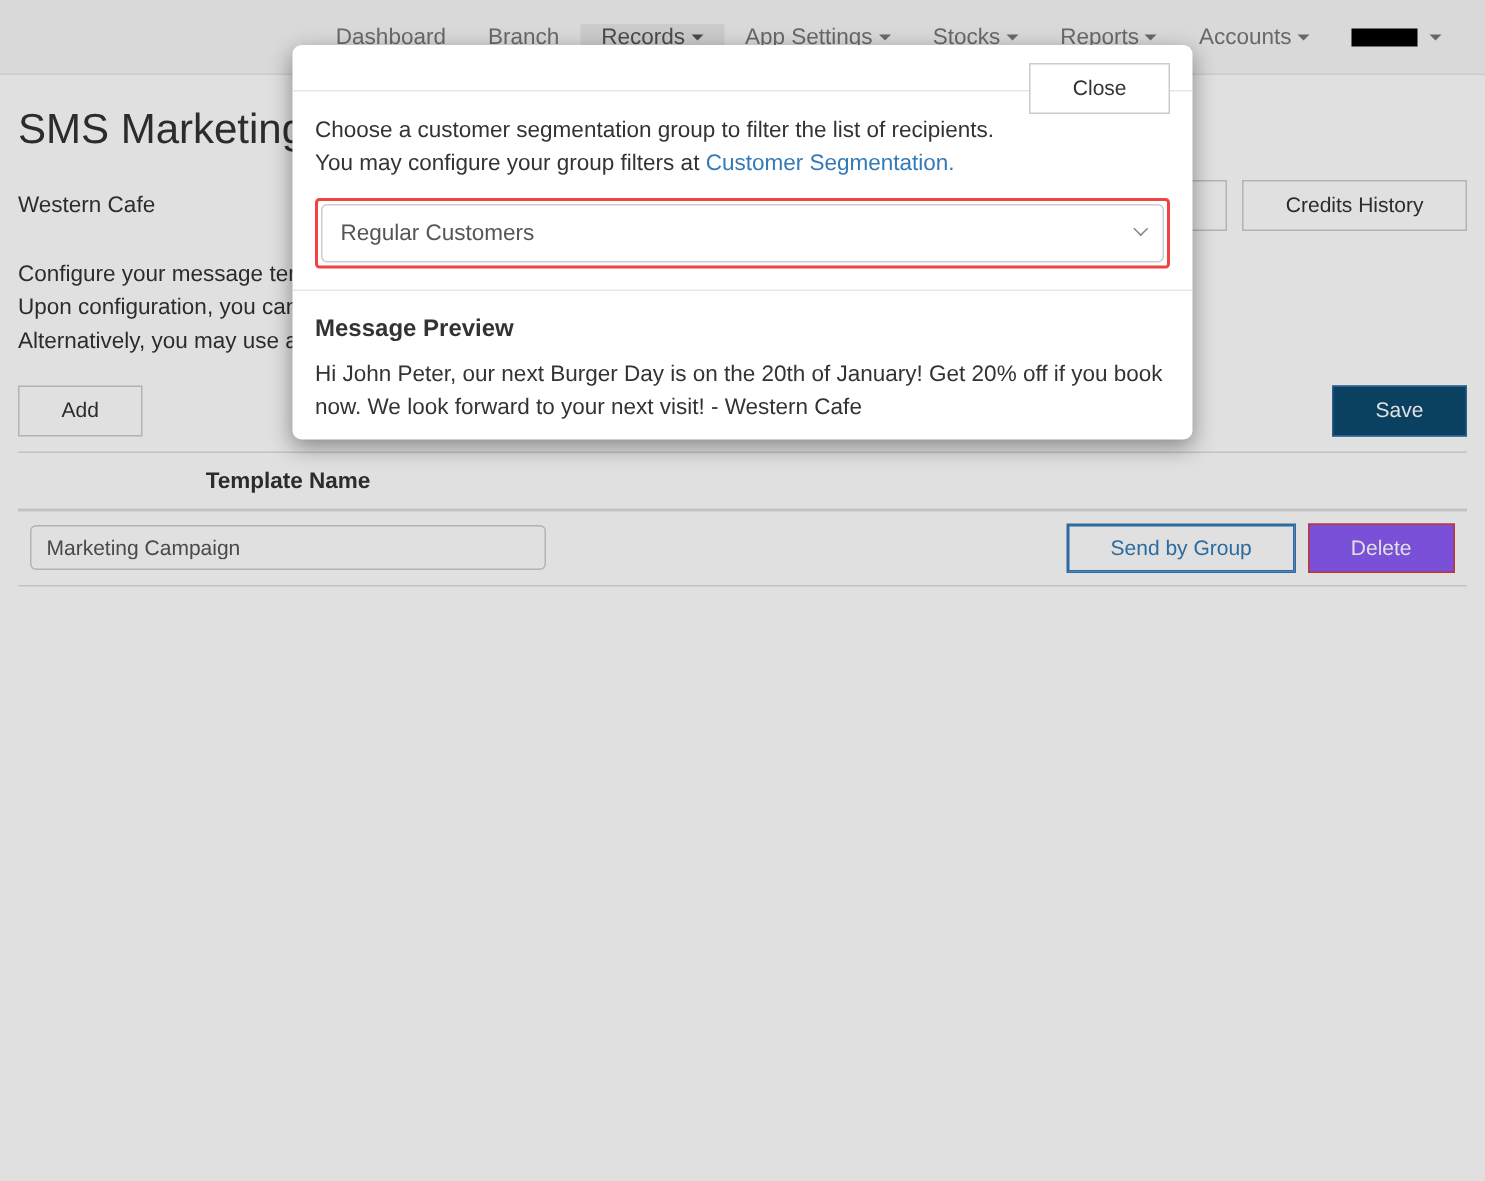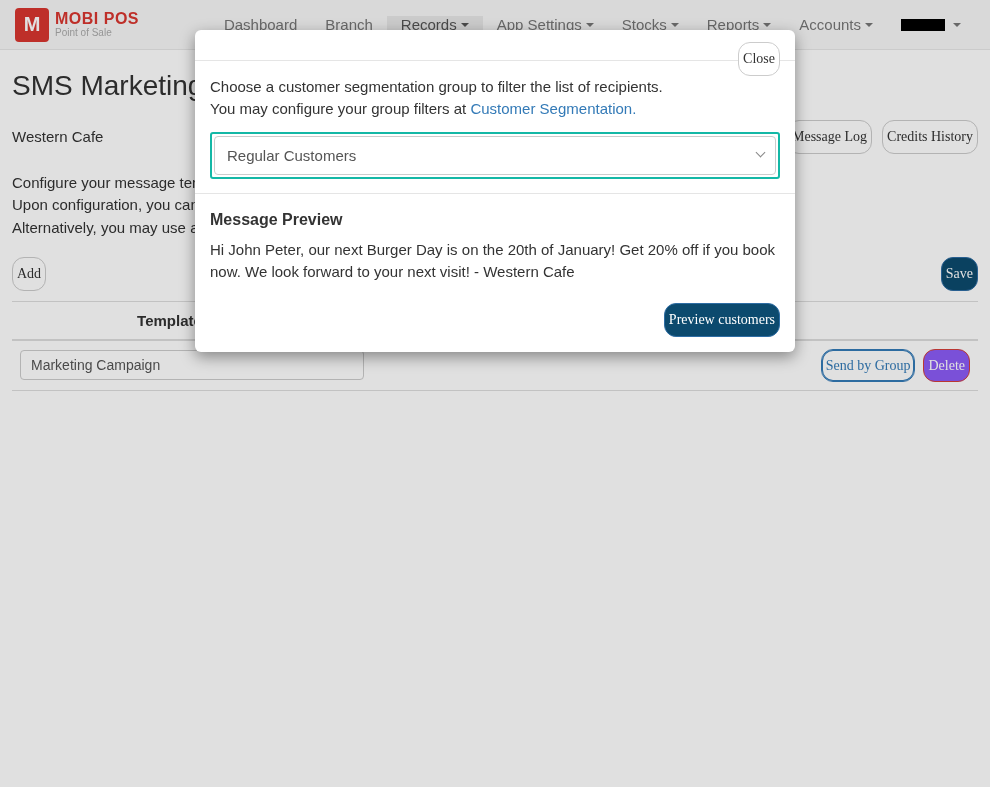--- a/index.html
+++ b/index.html
@@ -69,27 +69,26 @@
     
     .page { padding: 20px 12px 0 12px; }
     h2.page-title { font-size: 28px; font-weight: 500; color: #333; margin-bottom: 18px; }
     .sub-row {
       display: flex; justify-content: space-between; align-items: center;
       margin-bottom: 18px;
     }
     .branch-name { font-size: 15px; color: #333; }
     .btn {
       display: inline-block;
-      padding: 6px 4px;
+      padding: 6px 28px;
       font-size: 14px;
-      border-radius: 12px;
+      border-radius: 0;
       cursor: pointer;
       border: 1px solid transparent;
       line-height: 1.4;
-      font-family: Liberation Serif, serif;
     }
     .btn-default { background: #fff; border-color: #ccc; color: #333; }
     .btn-primary { background: #0c4a6e; border-color: #2e6da4; color: #fff; }
     .btn-danger  { background: #8b5cf6; border-color: #d43f3a; color: #fff; }
     .btn-default.selected { background:#fff; border-color:#337ab7; color:#337ab7; box-shadow: 0 0 0 1px #337ab7 inset; }
     .btn-group { display: flex; gap: 10px; }
 
     .desc { font-size: 15px; color: #333; line-height: 1.5; margin-bottom: 18px; }
 
     .toolbar-row { display: flex; justify-content: space-between; align-items: center; margin-bottom: 10px; }
@@ -152,21 +151,21 @@
     }
     .modal-close-btn {
       position: absolute;
       right: 15px;
       top: 12px;
     }
     .modal-body { padding: 15px 15px 10px; font-size: 15px; color: #333; line-height: 1.45; }
     .modal-body a { color: #337ab7; text-decoration: none; }
     .select-wrap {
       margin-top: 12px;
-      border: 2px solid #14b8a6;
+      border: 2px solid #ef4444;
       border-radius: 3px;
       padding: 2px;
     }
     .select-inner {
       position: relative;
       border: 1px solid #ccc;
       border-radius: 4px;
       background: #fff;
       padding: 8px 28px 8px 12px;
       font-size: 15px;
@@ -192,27 +191,20 @@
     .modal-footer {
       padding: 10px 15px 15px;
       display: flex;
       justify-content: flex-end;
     }
   </style>
 </head>
 <body>
 
 <div class="navbar">
-  <div class="brand">
-    <div class="brand-logo"></div>
-    <div class="brand-text">
-      <span class="brand-name">MOBI POS</span>
-      <span class="brand-sub">Point of Sale</span>
-    </div>
-  </div>
   <div class="nav">
     <button class="nav-item">
       <span>Dashboard</span>
     </button>
     <button class="nav-item">
       <span>Branch</span>
     </button>
     <button class="nav-item active">
       <span>Records</span>
       <span class="caret"></span>
@@ -301,17 +293,14 @@
           <span>Regular Customers</span>
           <span class="select-caret"></span>
         </div>
       </div>
 
       <hr class="modal-hr">
 
       <div class="modal-section-title">Message Preview</div>
       <div>Hi John Peter, our next Burger Day is on the 20th of January! Get 20% off if you book now. We look forward to your next visit! - Western Cafe</div>
     </div>
-    <div class="modal-footer">
-      <button class="btn btn-primary">Preview customers</button>
-    </div>
   </div>
 </div>
 
 </body></html>

